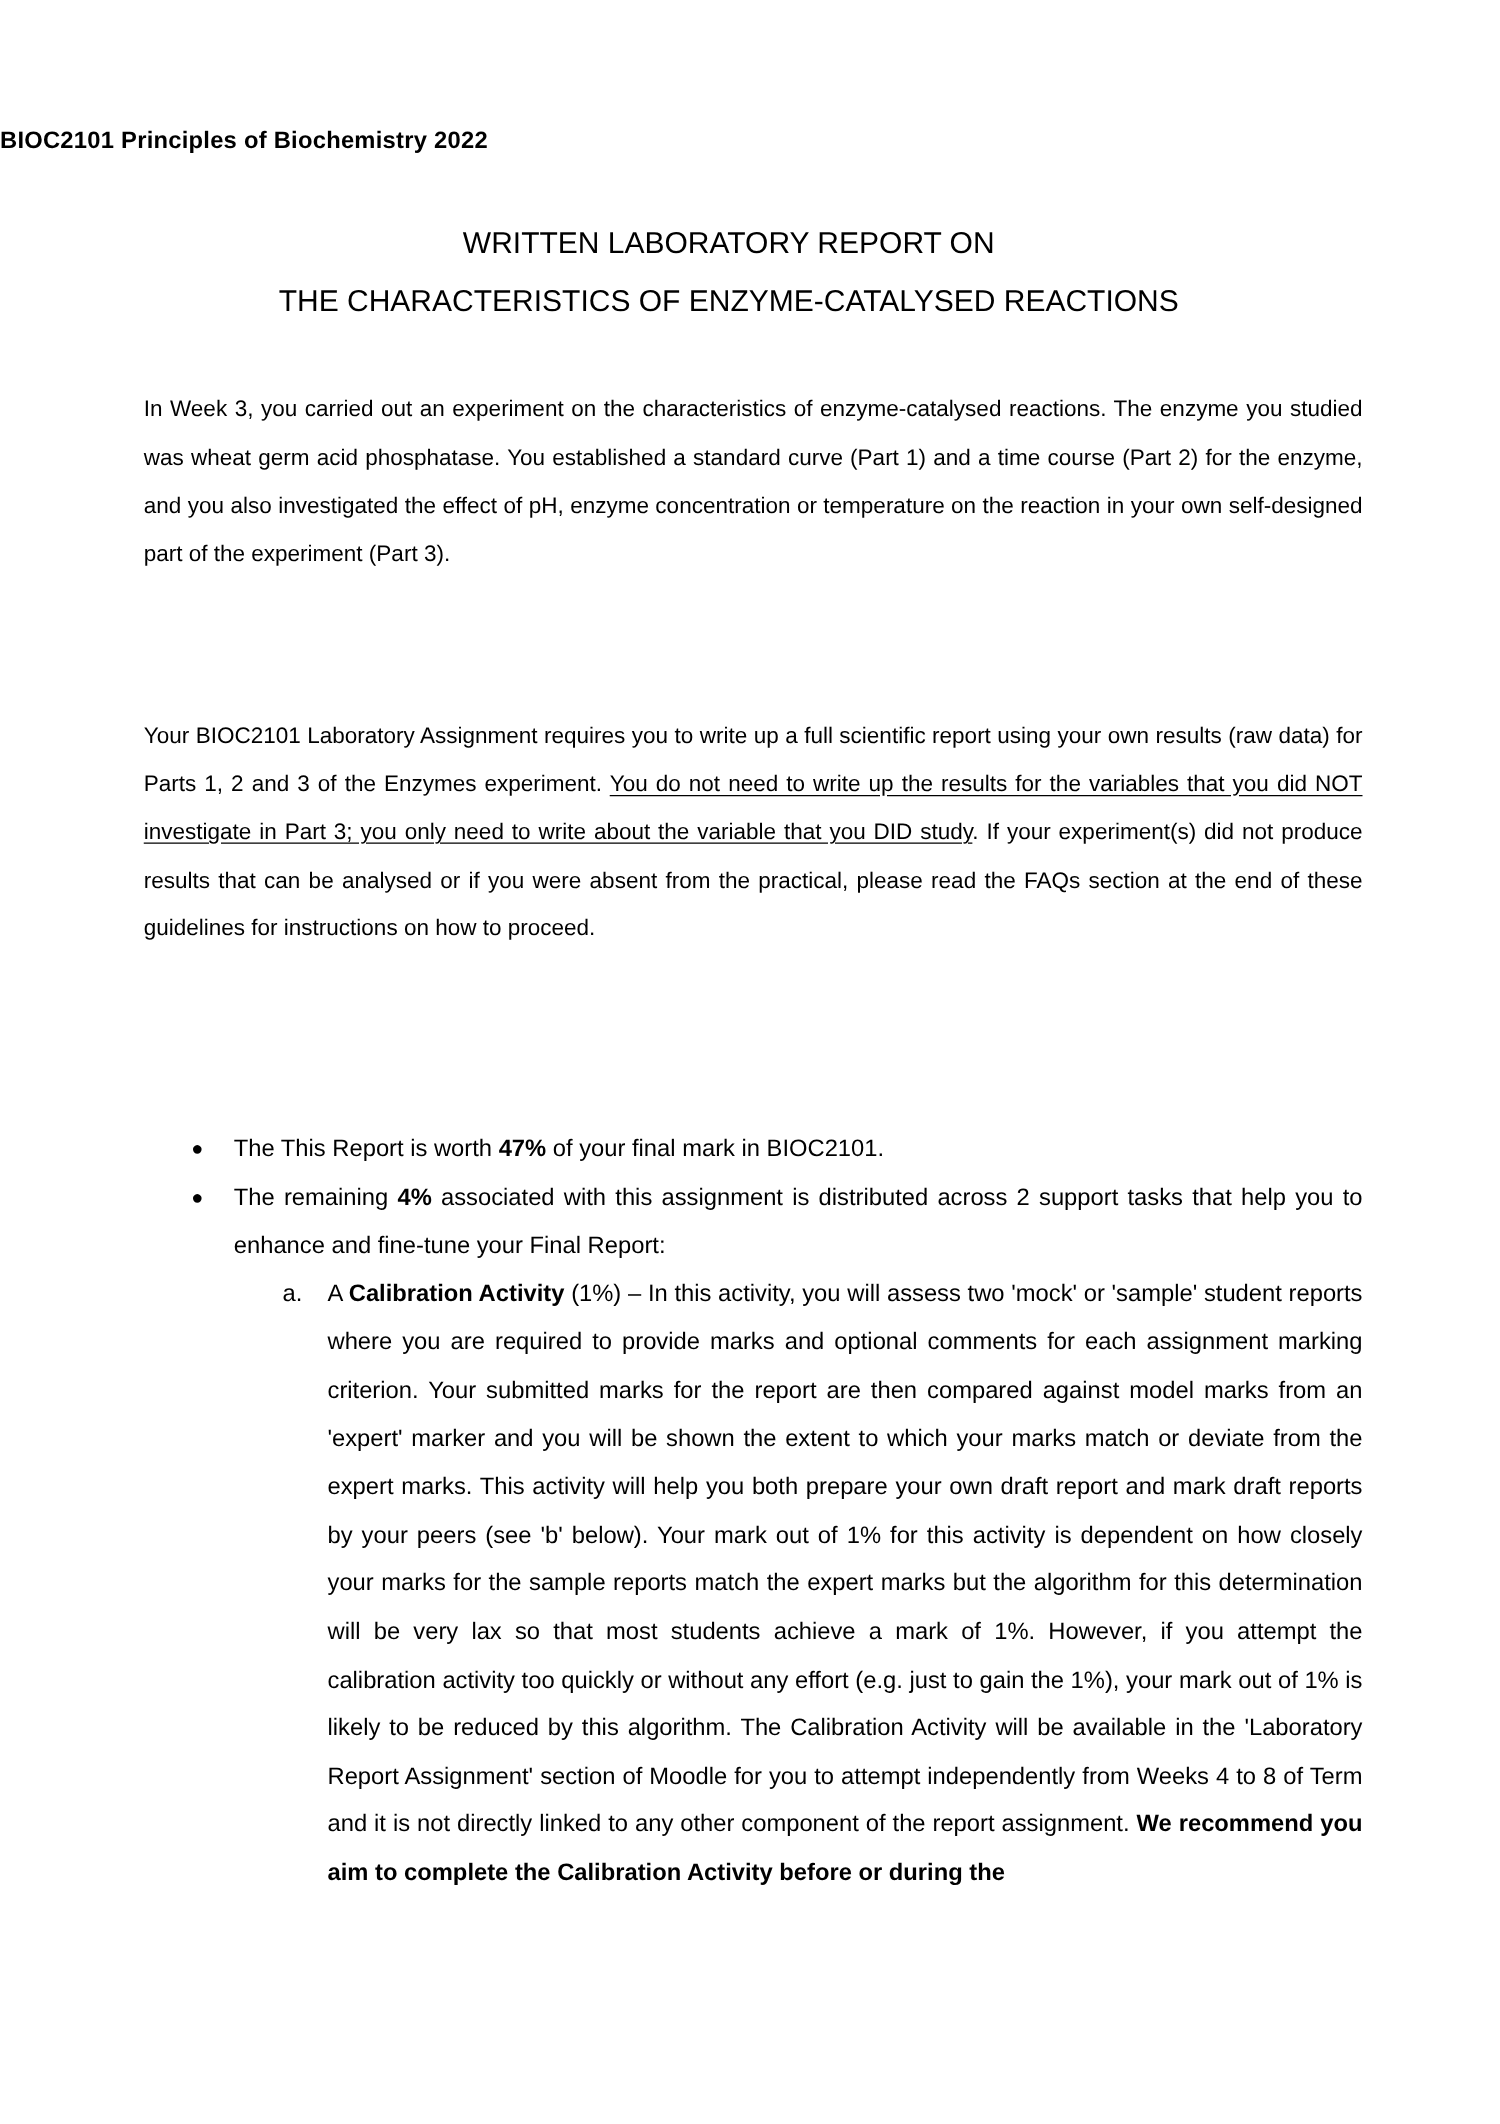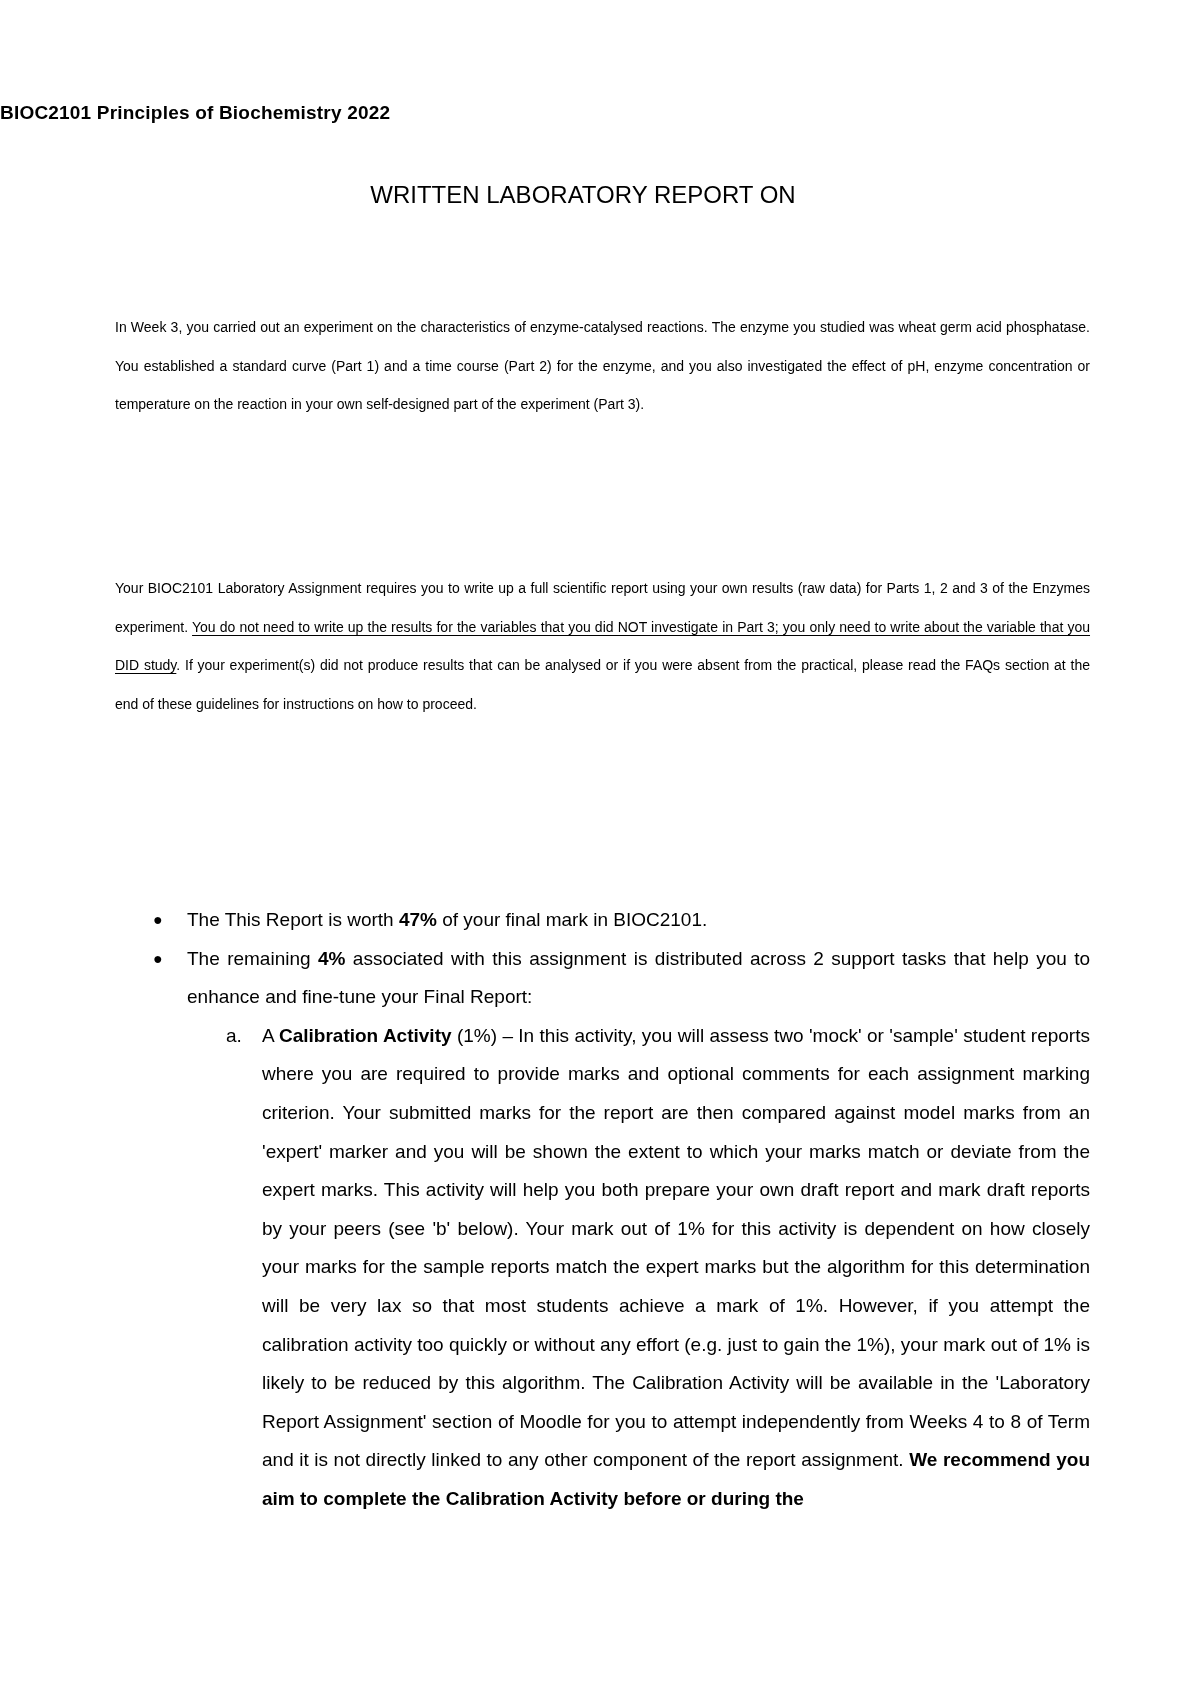--- a/index.html
+++ b/index.html
@@ -5,21 +5,21 @@
   html, body { margin: 0; padding: 0; background: #ffffff; }
   body { width: 1200px; height: 1699px; overflow: hidden; position: relative;
          font-family: "Liberation Sans", sans-serif; color: #000; }
   .page { position: absolute; left: 0; top: 0; width: 1200px; height: 1699px; background: #fff; }
   .subtitle { position: absolute; top: 102px; left: 0; width: 1200px; text-align: left;
               font-size: 19px; font-weight: bold; letter-spacing: 0.2px; }
   .title { position: absolute; left: 0; width: 1166px; text-align: center;
            font-size: 24px; font-weight: normal; }
   .title.l1 { top: 181px; }
   .title.l2 { top: 228px; }
-  .para { position: absolute; left: 115px; width: 975px; font-size: 14px;
+  .para { position: absolute; left: 115px; width: 975px; font-size: 18px;
           line-height: 38.6px; text-align: justify; text-align-last: left; }
   .p1 { top: 308px; }
   .p2 { top: 539px; margin-top: 30px; }
   u { text-decoration: underline; text-underline-offset: 3px; }
   .heading { position: absolute; top: 845px; left: 115px; font-size: 22px; font-weight: bold;
              color: #4a86d6; }
   .bullets { position: absolute; top: 901px; left: 115px; width: 975px; font-size: 19px;
              line-height: 38.6px; }
   .bullet-item { position: relative; padding-left: 72px; text-align: justify; text-align-last: left; }
   .bullet-glyph { position: absolute; left: 38px; top: 0; font-size: 16px; }
@@ -27,20 +27,21 @@
   .sub-label { position: absolute; left: 111px; top: 0; }
 </style>
 </head>
 <body>
 
 <div class="page">
 
   <div class="subtitle">BIOC2101 Principles of Biochemistry 2022</div>
 
   <div class="title l1">WRITTEN LABORATORY REPORT ON</div>
+  <div class="title l2">THE CHARACTERISTICS OF ENZYME-CATALYSED REACTIONS</div>
 
   <div class="para p1">In Week 3, you carried out an experiment on the characteristics of enzyme-catalysed reactions. The enzyme you studied was wheat germ acid phosphatase. You established a standard curve (Part 1) and a time course (Part 2) for the enzyme, and you also investigated the effect of pH, enzyme concentration or temperature on the reaction in your own self-designed part of the experiment (Part 3).</div>
 
   <div class="para p2"><span>Your BIOC2101 Laboratory Assignment requires you to write up a full scientific report using your own results (raw data) for Parts 1, 2 and 3 of the Enzymes experiment. </span><u>You do not need to write up the results for the variables that you did NOT investigate in Part 3; you only need to write about the variable that you DID study</u><span>. If your experiment(s) did not produce results that can be analysed or if you were absent from the practical, please read the FAQs section at the end of these guidelines for instructions on how to proceed.</span></div>
 
 
   <div class="bullets">
     <div class="bullet-item">
       <span class="bullet-glyph">●</span><span>The This Report is worth </span><b>47%</b><span> of your final mark in BIOC2101.</span>
     </div>

